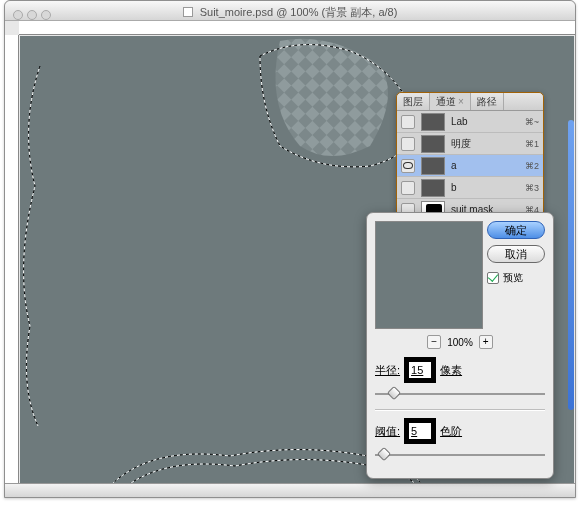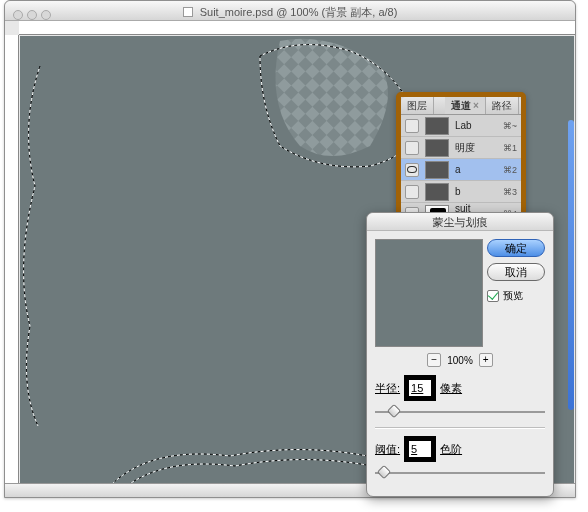--- a/index.html
+++ b/index.html
@@ -20,24 +20,24 @@
   .pattern svg { width:100%; height:100%;}
   .sel-path { position:absolute; }
   .sel-path svg { overflow:visible;}
   .sel { fill:none; stroke:#000; stroke-width:1; stroke-dasharray:3 3;}
   .sel2 { fill:none; stroke:#fff; stroke-width:1; stroke-dasharray:3 3; stroke-dashoffset:3;}
 
   .bottom-bar { position:absolute; left:0; right:0; bottom:0; height:14px; background:linear-gradient(#f3f3f3,#d6d6d6); border-top:1px solid #999;}
   .scrollbar-right { position:absolute; right:-8px; top:120px; width:6px; height:290px; background:linear-gradient(#6fa2f0,#3b73d6); border-radius:3px;}
 
   
-  .panel { position:absolute; left:396px; top:92px; width:130px; background:#d9d9d9; border:5px solid #a16207; border-radius:5px 5px 0 0; box-shadow:0 2px 6px rgba(0,0,0,.3); font-size:10px;}
+  .panel { position:absolute; left:396px; top:92px; width:148px; background:#d9d9d9; border:1px solid #a16207; border-radius:5px 5px 0 0; box-shadow:0 2px 6px rgba(0,0,0,.3); font-size:10px;}
   .panel-tabs { height:18px; background:linear-gradient(#e6e6e6,#cfcfcf); display:flex; border-bottom:1px solid #999; border-radius:5px 5px 0 0;}
   .ptab { padding:2px 6px; border-right:1px solid #aaa; color:#333; cursor:default;}
-  .ptab.active { background:#d5d5d5; font-weight:bold;margin-left:11px;}
+  .ptab.active { background:#d5d5d5; font-weight:normal;}
   .ptab .close {margin-left:2px; color:#888;}
   .channel-list { background:#d3d3d3;}
   .ch-row { height:22px; display:flex; align-items:center; border-bottom:1px solid #bcbcbc; padding:0 4px; gap:6px;}
   .ch-row.selected { background:#a2c0ee;}
   .eye { width:14px; height:14px; border:1px solid #999; border-radius:2px; display:flex; align-items:center; justify-content:center; background:#e8e8e8;}
   .eye.on::after{content:""; width:8px; height:5px; border:1px solid #333; border-radius:50%/60%; display:block;}
   .thumb { width:24px; height:18px; border:1px solid #888; background:#555;}
   .thumb.mask{background:#fff; position:relative;}
   .thumb.mask::after{content:"";position:absolute;left:4px;top:2px;width:16px;height:14px;background:#000;border-radius:2px;}
   .ch-label{flex:1; color:#222;}
@@ -158,21 +158,20 @@
     <div class="ch-row">
       <div class="eye"></div>
       <div class="thumb mask"></div>
       <div class="ch-label">suit mask</div>
       <div class="ch-key">⌘4</div>
     </div>
   </div>
 </div>
 
 <div class="dialog">
-  <div class="dlg-title">蒙尘与划痕</div>
   <div class="dlg-body">
     <div class="btn-col">
       <div class="aqua-btn primary">确定</div>
       <div class="aqua-btn">取消</div>
       <div class="chk-row">
         <div class="chk on"></div>
         <span>预览</span>
       </div>
     </div>
 

